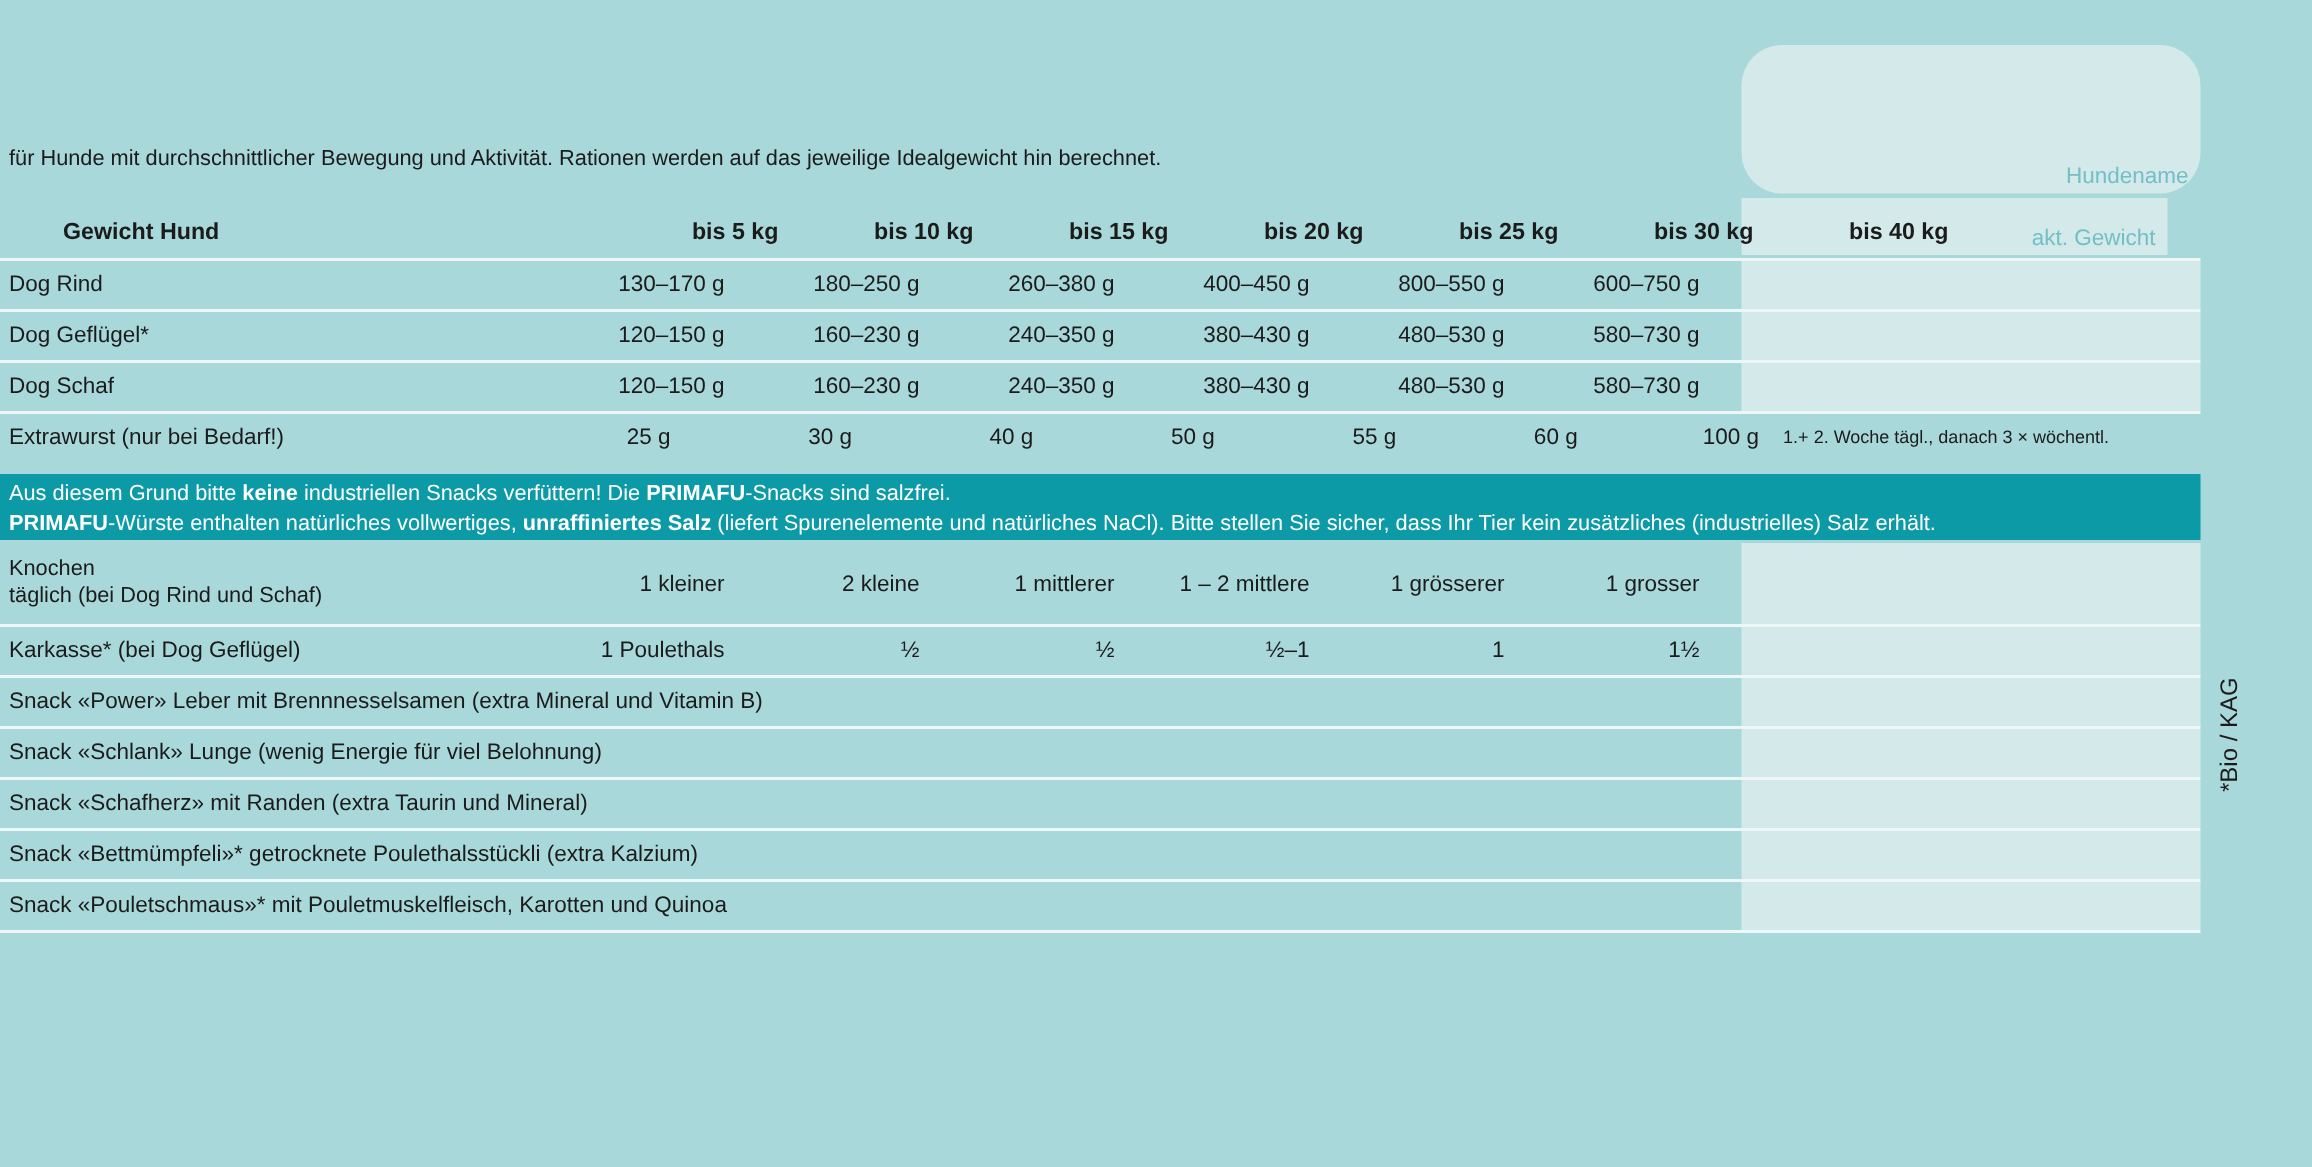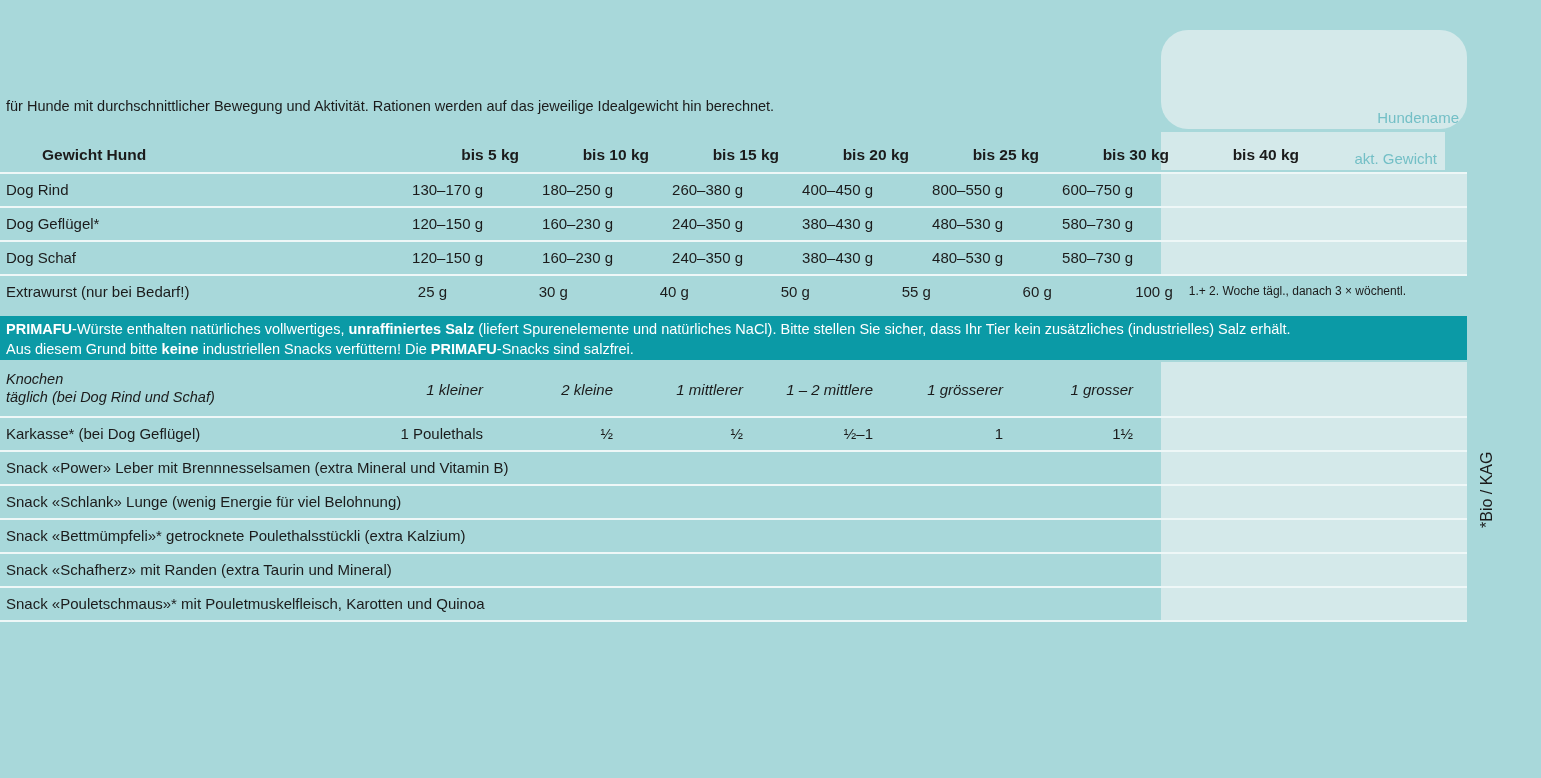--- a/index.html
+++ b/index.html
@@ -54,21 +54,21 @@
     font-size:12px;text-align:left;white-space:nowrap;
   }
   .lightpanel{
     position:absolute;left:1161px;top:2px;width:306px;bottom:0;
     background:#d4e9ea;
   }
 
   .hdr .c-label,.hdr .c-num{font-weight:bold;font-size:15.5px;}
   .hdr{height:34px;margin-left:36px;}
   .r-std{height:34px;}
-  .r-knochen{height:54px;font-style:italic;}
+  .r-knochen{height:54px;}
   .r-snack{height:34px;}
 
   .twoline{line-height:1.22;font-size:14.5px;}
 
   
   .banner{
     position:absolute;left:0px;top:316px;width:1467px;height:44px;
     background:#0b9aa6;color:#ffffff;box-sizing:border-box;
     padding:4px 6px 0 6px;font-size:14.5px;line-height:1.35;
   }
@@ -168,22 +168,22 @@
         <div class="c-num">50 g</div>
         <div class="c-num">55  g</div>
         <div class="c-num">60 g</div>
         <div class="c-num">100 g</div>
         <div class="c-pad">1.+ 2. Woche tägl., danach 3 × wöchentl.</div>
       </div>
     </div>
   </div>
 
   <div class="banner">
+    <div><span>Aus diesem Grund bitte </span><b>keine</b><span> industriellen Snacks verfüttern! Die </span><b>PRIMAFU</b><span>-Snacks sind salzfrei.</span></div>
     <div><b>PRIMAFU</b><span>-Würste enthalten natürliches vollwertiges, </span><b>unraffiniertes Salz</b><span> (liefert Spurenelemente und natürliches NaCl). Bitte stellen Sie sicher, dass Ihr Tier kein zusätzliches (industrielles) Salz erhält.</span></div>
-    <div><span>Aus diesem Grund bitte </span><b>keine</b><span> industriellen Snacks verfüttern! Die </span><b>PRIMAFU</b><span>-Snacks sind salzfrei.</span></div>
   </div>
 
   <div class="tbl" style="top:362px;">
 
     <div class="row r-knochen">
       <div class="lightpanel" style="top:0;"></div>
       <div class="cells">
         <div class="c-label twoline">
           <div>Knochen</div>
           <div>täglich (bei Dog Rind und Schaf)</div>
@@ -226,29 +226,29 @@
       <div class="lightpanel"></div>
       <div class="cells">
         <div class="c-label" style="width:1161px;">Snack «Schlank» Lunge (wenig Energie für viel Belohnung)</div>
       </div>
     </div>
 
     <div class="row r-snack">
       <div class="sep"></div>
       <div class="lightpanel"></div>
       <div class="cells">
+        <div class="c-label" style="width:1161px;">Snack «Schafherz» mit Randen (extra Taurin und Mineral)</div>
+      </div>
+    </div>
+
+    <div class="row r-snack">
+      <div class="sep"></div>
+      <div class="lightpanel"></div>
+      <div class="cells">
         <div class="c-label" style="width:1161px;">Snack «Bettmümpfeli»* getrocknete Poulethalsstückli (extra Kalzium)</div>
-      </div>
-    </div>
-
-    <div class="row r-snack">
-      <div class="sep"></div>
-      <div class="lightpanel"></div>
-      <div class="cells">
-        <div class="c-label" style="width:1161px;">Snack «Schafherz» mit Randen (extra Taurin und Mineral)</div>
       </div>
     </div>
 
     <div class="row r-snack">
       <div class="sep"></div>
       <div class="lightpanel"></div>
       <div class="cells">
         <div class="c-label" style="width:1161px;">Snack «Pouletschmaus»* mit Pouletmuskelfleisch, Karotten und Quinoa</div>
       </div>
     </div>

